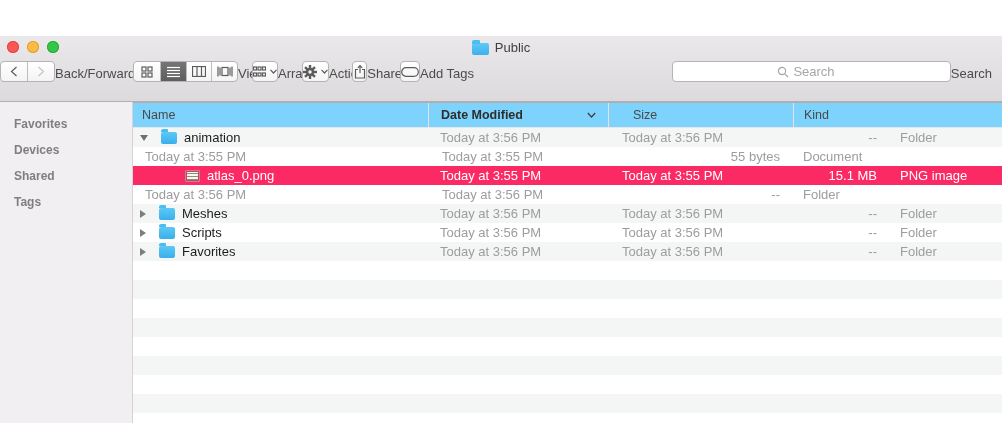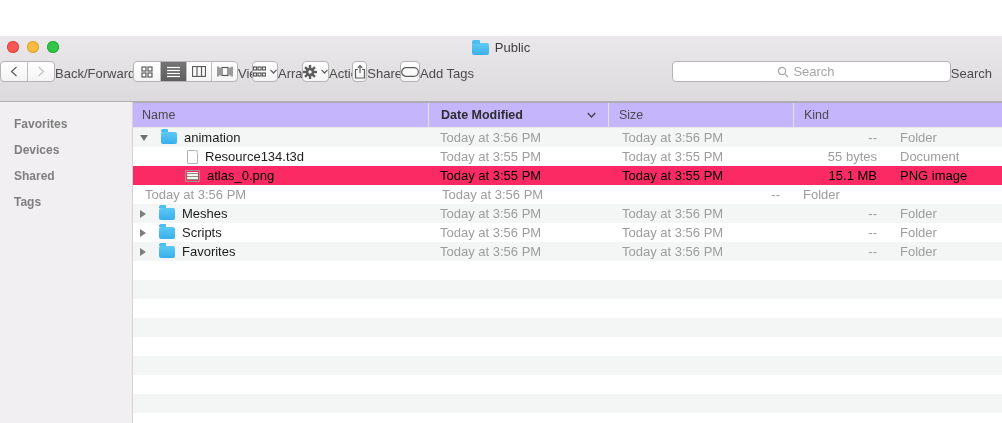--- a/index.html
+++ b/index.html
@@ -81,43 +81,43 @@
     background:#f1eff1; border-right:1px solid #d5d3d5; padding-top:9px;
   }
   .sb-section { padding:0 0 0 14px; height:26px; display:flex; align-items:center;
     color:#7f7f7f; font-size:12px; font-weight:bold; }
 
   
   .list { position:absolute; top:66px; left:133px; right:0; bottom:0; background:#fff; }
   .grid-cols { display:grid; grid-template-columns:295px 180px 185px 97px 1fr; }
 
   .list-header {
-    height:26px; background:#c4b5fd;
+    height:26px; background:#7dd3fc;
     border-top:1px solid #aeacae; border-bottom:1px solid #e7e7e7;
     font-size:12.5px; color:#4a4a4a; align-items:center;
   }
   .hcell { height:24px; display:flex; align-items:center; padding-left:12px; }
   .hcell + .hcell { border-left:1px solid #e3e3e3; }
   .hcell.name { padding-left:9px; }
   .hcell.sorted { font-weight:bold; color:#2e2e2e; justify-content:space-between; padding-right:12px; }
-  .hcell.size { padding-left:10px; }
+  .hcell.size { padding-left:24px; }
   .hcell.kind { padding-left:10px; }
 
   .list-body {
     position:absolute; top:26px; left:0; right:0; bottom:0;
     background:repeating-linear-gradient(to bottom,#f4f5f5 0 19px,#ffffff 19px 38px);
   }
   .row { height:19px; font-size:13px; align-items:center; background:transparent; }
   .row .cell { overflow:hidden; white-space:nowrap; display:flex; align-items:center; height:19px; }
   .row .c-date { padding-left:12px; color:#9d9d9d; }
   .row .c-created { padding-left:14px; color:#9d9d9d; }
   .row .c-size { justify-content:flex-end; padding-right:13px; color:#9d9d9d; }
   .row .c-kind { padding-left:10px; color:#9d9d9d; }
   .row.selected { background:#fb2a65; color:#fff; }
-  .row.selected .cell, .row.selected .c-name { color:#000000;text-align:center; }
+  .row.selected .cell, .row.selected .c-name { color:#ffffff;text-align:center; }
 
   .c-name { color:#1c1c1c; }
   .disc { width:0; height:0; margin-left:7px; flex:none; }
   .disc.expanded { border-left:4.5px solid transparent; border-right:4.5px solid transparent; border-top:6px solid #6f6f6f; }
   .disc.collapsed { border-top:4.5px solid transparent; border-bottom:4.5px solid transparent; border-left:6px solid #7d7d7d; }
 
   .row-icon { flex:none; position:relative; }
   .icon-folder { width:16px; height:12px; border-radius:2px; margin-left:13px;
     background:linear-gradient(#5cc9f4,#38afeb); }
   .icon-folder::before { content:""; position:absolute; top:-2.5px; left:0;
@@ -297,25 +297,20 @@
       <span class="disc expanded"></span>
       <span class="row-icon icon-folder"></span>
       <span class="name-text">animation</span>
     </div>
     <div class="cell c-date">Today at 3:56 PM</div>
     <div class="cell c-created">Today at 3:56 PM</div>
     <div class="cell c-size">--</div>
     <div class="cell c-kind">Folder</div>
   </div>
         <div class="row grid-cols lvl1">
-    <div class="cell c-name">
-
-      <span class="row-icon icon-document"></span>
-      <span class="name-text">Resource134.t3d</span>
-    </div>
     <div class="cell c-date">Today at 3:55 PM</div>
     <div class="cell c-created">Today at 3:55 PM</div>
     <div class="cell c-size">55 bytes</div>
     <div class="cell c-kind">Document</div>
   </div>
         <div class="row grid-cols selected lvl1">
     <div class="cell c-name">
 
       <span class="row-icon icon-image"></span>
       <span class="name-text">atlas_0.png</span>

